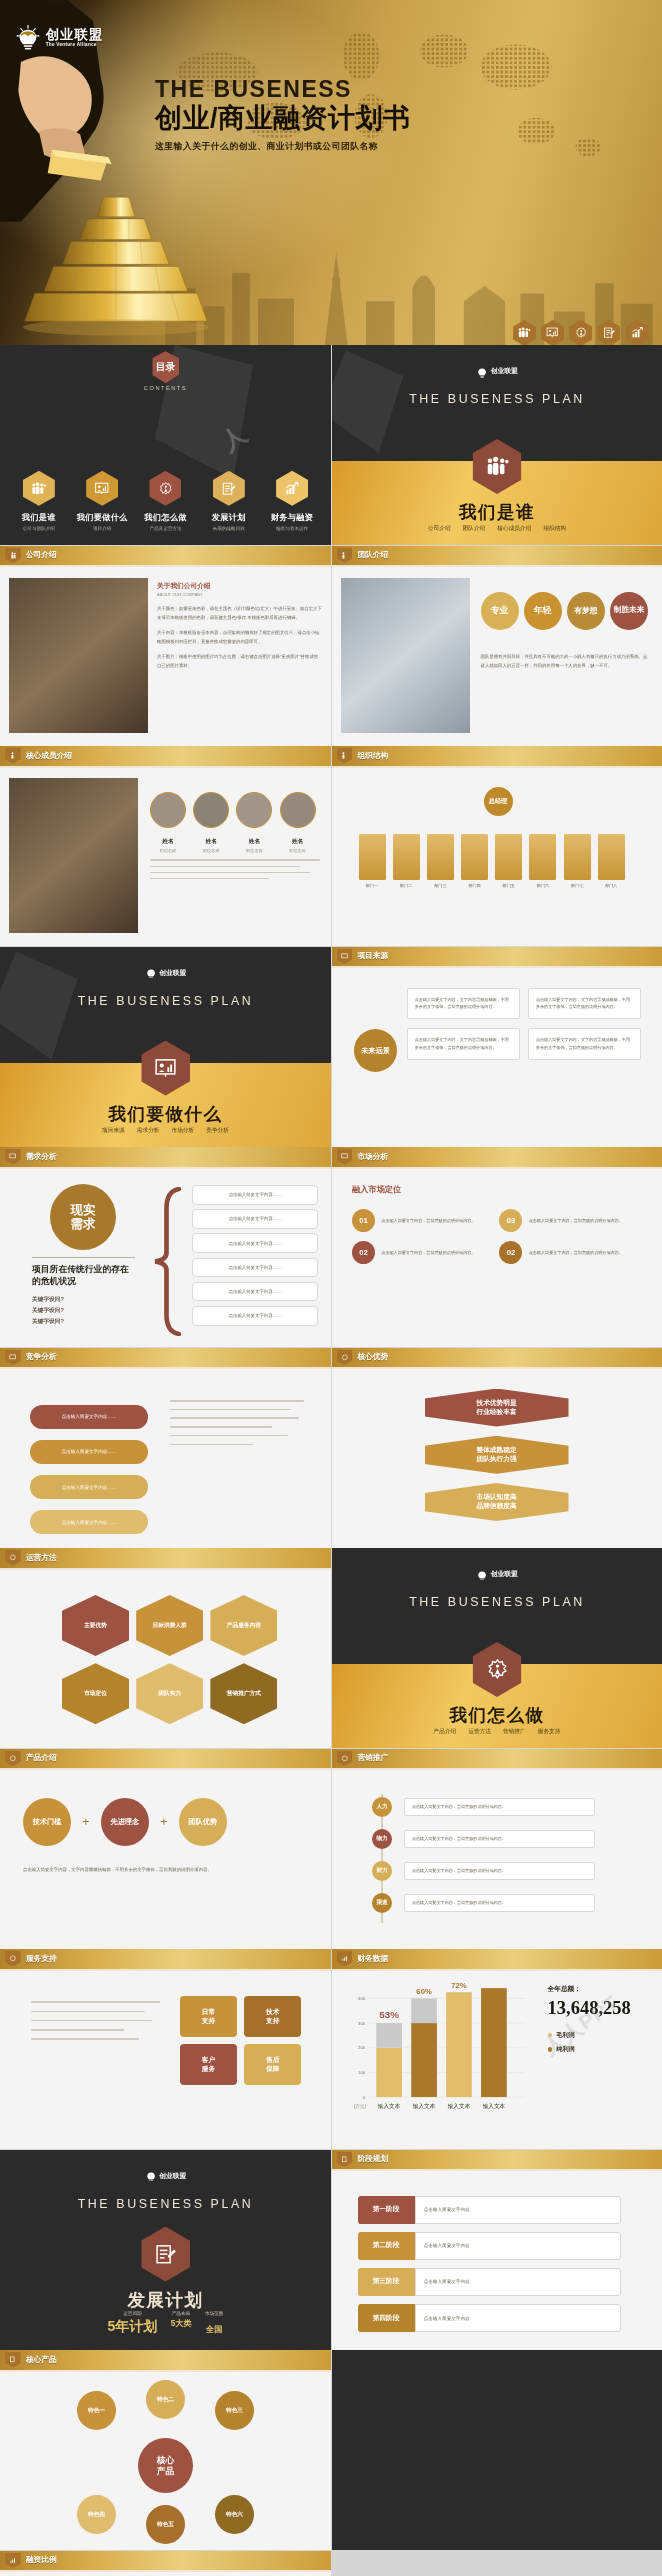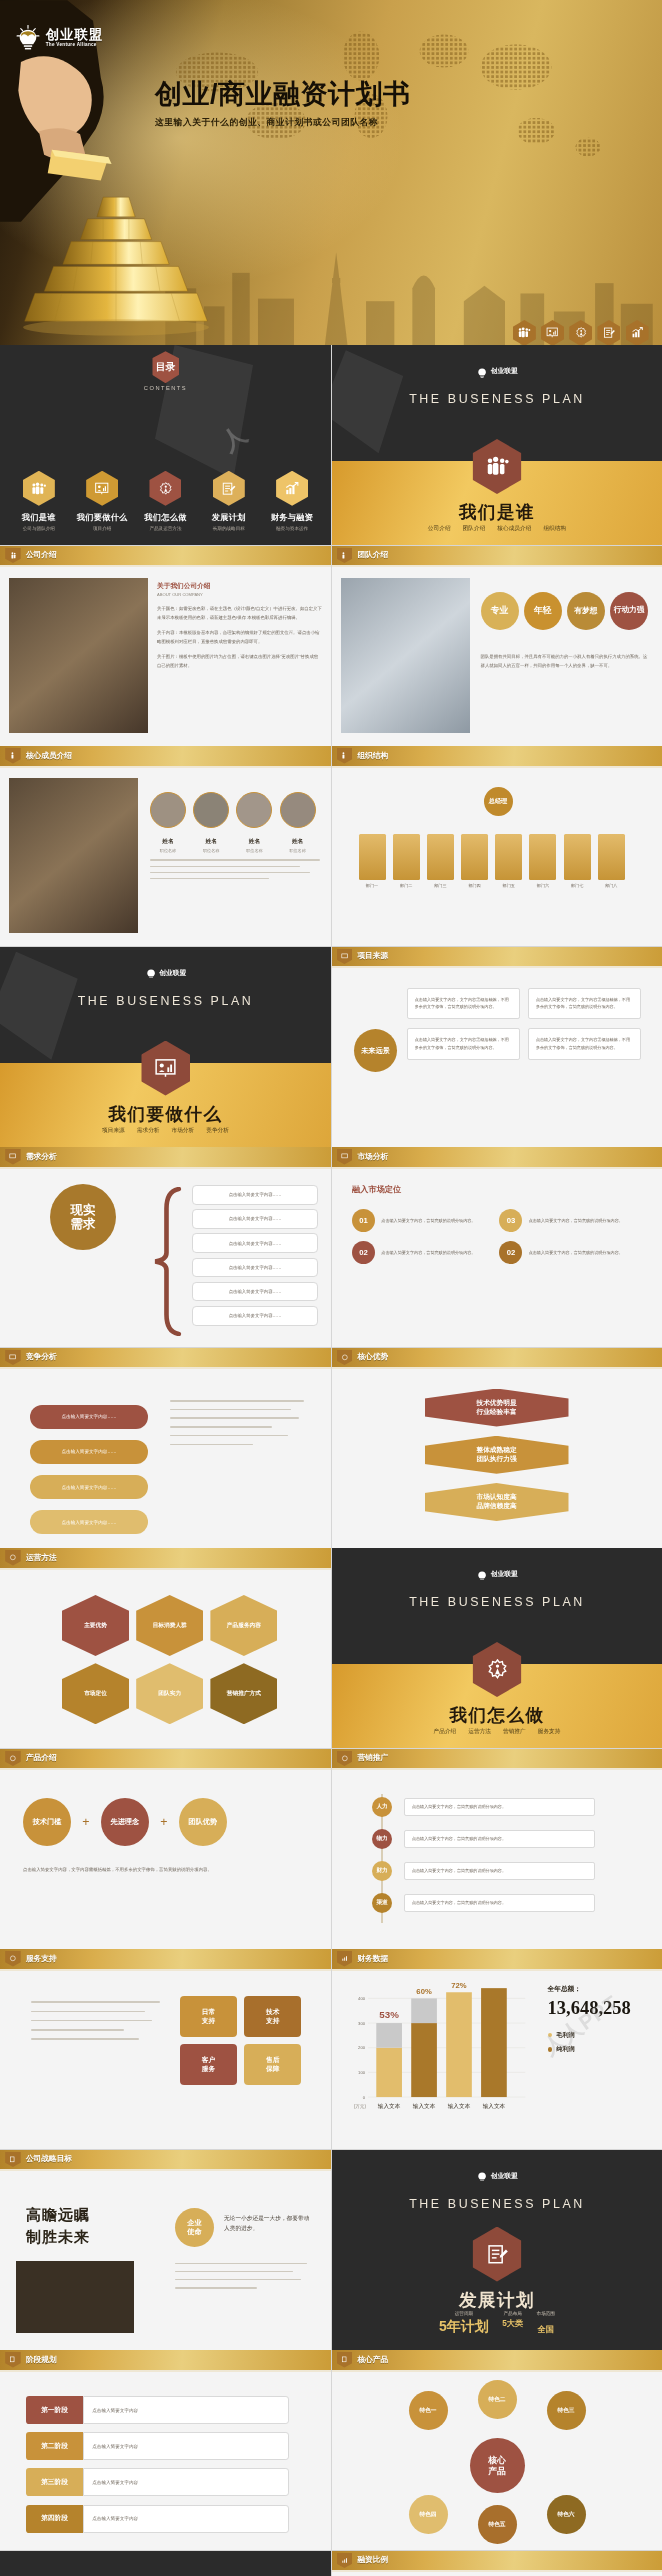--- a/index.html
+++ b/index.html
@@ -197,20 +197,21 @@
       <rect x="15" y="41" width="16" height="3" fill="#fff"></rect>
       <rect x="17" y="46" width="12" height="3" fill="#fff"></rect>
     </svg>
     <div>
       <div class="logo-txt-cn">创业联盟</div>
       <div class="logo-txt-en">The Venture Alliance</div>
     </div>
   </div>
 
   <div class="hero-title-wrap">
+    <div class="hero-t1">THE BUSENESS</div>
     <div class="hero-t2">创业/商业融资计划书</div>
     <div class="hero-t3">这里输入关于什么的创业、商业计划书或公司团队名称</div>
   </div>
 
   <div class="hero-hexrow">
     <div class="hexs" style="width:23px;height:26px;background:#a8722a;display:flex;align-items:center;justify-content:center;">
       <svg width="12.4" height="11.3" viewBox="0 0 24 22">
           <g fill="#fff">
             <circle cx="4" cy="5" r="2.4"></circle>
             <rect x="1.6" y="8.5" width="4.8" height="11" rx="1.6"></rect>
@@ -419,21 +420,21 @@
             </g>
           </svg>
         </div>
       <div class="tb-title">团队介绍</div>
     </div>
     <div class="ph-img2" style="position:absolute;left:9.3px;top:32px;width:129px;height:155px;"></div>
     <div style="position:absolute;left:149px;top:46px;display:flex;gap:5.2px;">
       <div class="circle" style="width:38px;height:38px;background:#d8b157;font-size:8.8px;">专业</div>
       <div class="circle" style="width:38px;height:38px;background:#c9912f;font-size:8.8px;">年轻</div>
       <div class="circle" style="width:38px;height:38px;background:#b98b37;font-size:7.7px;">有梦想</div>
-      <div class="circle" style="width:38px;height:38px;background:#9e5242;font-size:7.7px;line-height:1.15;white-space:pre-line;">行动力强</div>
+      <div class="circle" style="width:38px;height:38px;background:#9e5242;font-size:7.7px;line-height:1.15;white-space:pre-line;">制胜未来</div>
     </div>
     <p style="position:absolute;left:149px;top:106px;width:170px;font-size:4.4px;color:#6b6257;line-height:2.1;">团队是拥有共同目标，并且具有不可能的力的一小群人有着只的执行力成力的系统。这群人就如同人的五官一样，共同的作用每一个人的全界，缺一不可。</p>
   </div>
 
   <div class="slide light">
     <div class="topbar">
       <div class="tb-icon">
           <svg width="8.2" height="7.2" viewBox="0 0 24 22">
             <g fill="#fff">
               <circle cx="10" cy="3.6" r="2.8"></circle>
@@ -587,20 +588,28 @@
     <div class="topbar">
       <div class="tb-icon">
           <svg width="7.7" height="6.7" viewBox="0 0 24 22">
             <rect x="2" y="3" width="19" height="13" fill="none" stroke="#fff" stroke-width="2"></rect>
           </svg>
         </div>
       <div class="tb-title">需求分析</div>
     </div>
     <div class="circle" style="position:absolute;left:50px;top:37px;width:66px;height:66px;background:#a8792c;font-size:12.4px;line-height:1.15;white-space:pre-line;">现实
 需求</div>
+    <div style="position:absolute;left:32px;top:110px;width:103px;border-top:1px solid #b9b2a6;padding-top:6.2px;">
+      <div class="heading-cn" style="font-size:8.8px;line-height:1.35;">项目所在传统行业的存在的危机状况</div>
+      <div style="margin-top:6.2px;color:#5c5347;font-size:5.7px;font-weight:bold;line-height:1.9;">
+        <div>关键字设问?</div>
+        <div>关键字设问?</div>
+        <div>关键字设问?</div>
+      </div>
+    </div>
     <svg style="position:absolute;left:149px;top:40px;" width="36" height="149" viewBox="0 0 70 290">
       <path d="M58 4 Q34 8 34 42 L34 128 Q34 142 12 145 Q34 148 34 162 L34 248 Q34 282 58 286" fill="none" stroke="#8e4a3a" stroke-width="9" stroke-linecap="round"></path>
     </svg>
     <div style="position:absolute;left:192px;top:38px;display:flex;flex-direction:column;gap:4.6px;">
       <div class="card" style="width:126px;height:19.6px;border-radius:4.1px;display:flex;align-items:center;justify-content:center;font-size:4.4px;color:#6b6257;">点击输入简要文字内容……</div>
       <div class="card" style="width:126px;height:19.6px;border-radius:4.1px;display:flex;align-items:center;justify-content:center;font-size:4.4px;color:#6b6257;">点击输入简要文字内容……</div>
       <div class="card" style="width:126px;height:19.6px;border-radius:4.1px;display:flex;align-items:center;justify-content:center;font-size:4.4px;color:#6b6257;">点击输入简要文字内容……</div>
       <div class="card" style="width:126px;height:19.6px;border-radius:4.1px;display:flex;align-items:center;justify-content:center;font-size:4.4px;color:#6b6257;">点击输入简要文字内容……</div>
       <div class="card" style="width:126px;height:19.6px;border-radius:4.1px;display:flex;align-items:center;justify-content:center;font-size:4.4px;color:#6b6257;">点击输入简要文字内容……</div>
       <div class="card" style="width:126px;height:19.6px;border-radius:4.1px;display:flex;align-items:center;justify-content:center;font-size:4.4px;color:#6b6257;">点击输入简要文字内容……</div>
@@ -860,44 +869,20 @@
         </div>
         <div style="display:flex;align-items:center;gap:4.1px;">
           <span style="width:4.6px;height:4.6px;border-radius:50%;background:#a9782a;"></span>
           <span style="font-size:6.2px;font-weight:bold;color:#3a3226;">纯利润</span>
         </div>
       </div>
     </div>
     <div class="wm" style="left:206px;top:62px;color:rgba(150,150,150,.25);">人人PPT</div>
   </div>
 
-  <div class="slide light">
-    <div class="topbar">
-      <div class="tb-icon">
-          <svg width="7.7" height="6.7" viewBox="0 0 24 22">
-            <rect x="4" y="3" width="12" height="16" fill="none" stroke="#fff" stroke-width="2"></rect>
-          </svg>
-        </div>
-      <div class="tb-title">公司战略目标</div>
-    </div>
-    <div style="position:absolute;left:26px;top:56px;">
-      <div class="heading-cn" style="font-size:15px;letter-spacing:1px;">高瞻远瞩</div>
-      <div class="heading-cn" style="font-size:15px;letter-spacing:1px;margin-top:3.1px;">制胜未来</div>
-    </div>
-    <div class="ph-dark" style="position:absolute;left:15.5px;top:111px;width:118px;height:72px;"></div>
-    <div class="circle" style="position:absolute;left:175px;top:58px;width:39px;height:39px;background:#d7ae58;font-size:7.2px;line-height:1.25;white-space:pre-line;">企业
-使命</div>
-    <p style="position:absolute;left:224px;top:63px;width:88px;font-size:5.7px;color:#4a4238;line-height:1.9;">无论一小步还是一大步，都要带动人类的进步。</p>
-    <div style="position:absolute;left:175px;top:113px;width:137px;">
-      <div class="txtline sm" style="width:96%;"></div>
-        <div class="txtline sm" style="width:86%;margin-top:6.7px;"></div>
-      <div class="txtline sm" style="width:92%;margin-top:6.7px;"></div>
-        <div class="txtline sm" style="width:60%;margin-top:6.7px;"></div>
-    </div>
-  </div>
 
   <div class="slide dark">
     <div class="sec-logo">
       <svg class="m" viewBox="0 0 46 52">
           <path d="M23 11 C13 11 7 18 7 26 C7 32 11 35 13 39 L33 39 C35 35 39 32 39 26 C39 18 33 11 23 11 Z" fill="#fff"></path>
           <rect x="15" y="41" width="16" height="3" fill="#fff"></rect>
         </svg>
       <div class="t">创业联盟</div>
     </div>
     <div class="sec-en">THE BUSENESS PLAN</div>

